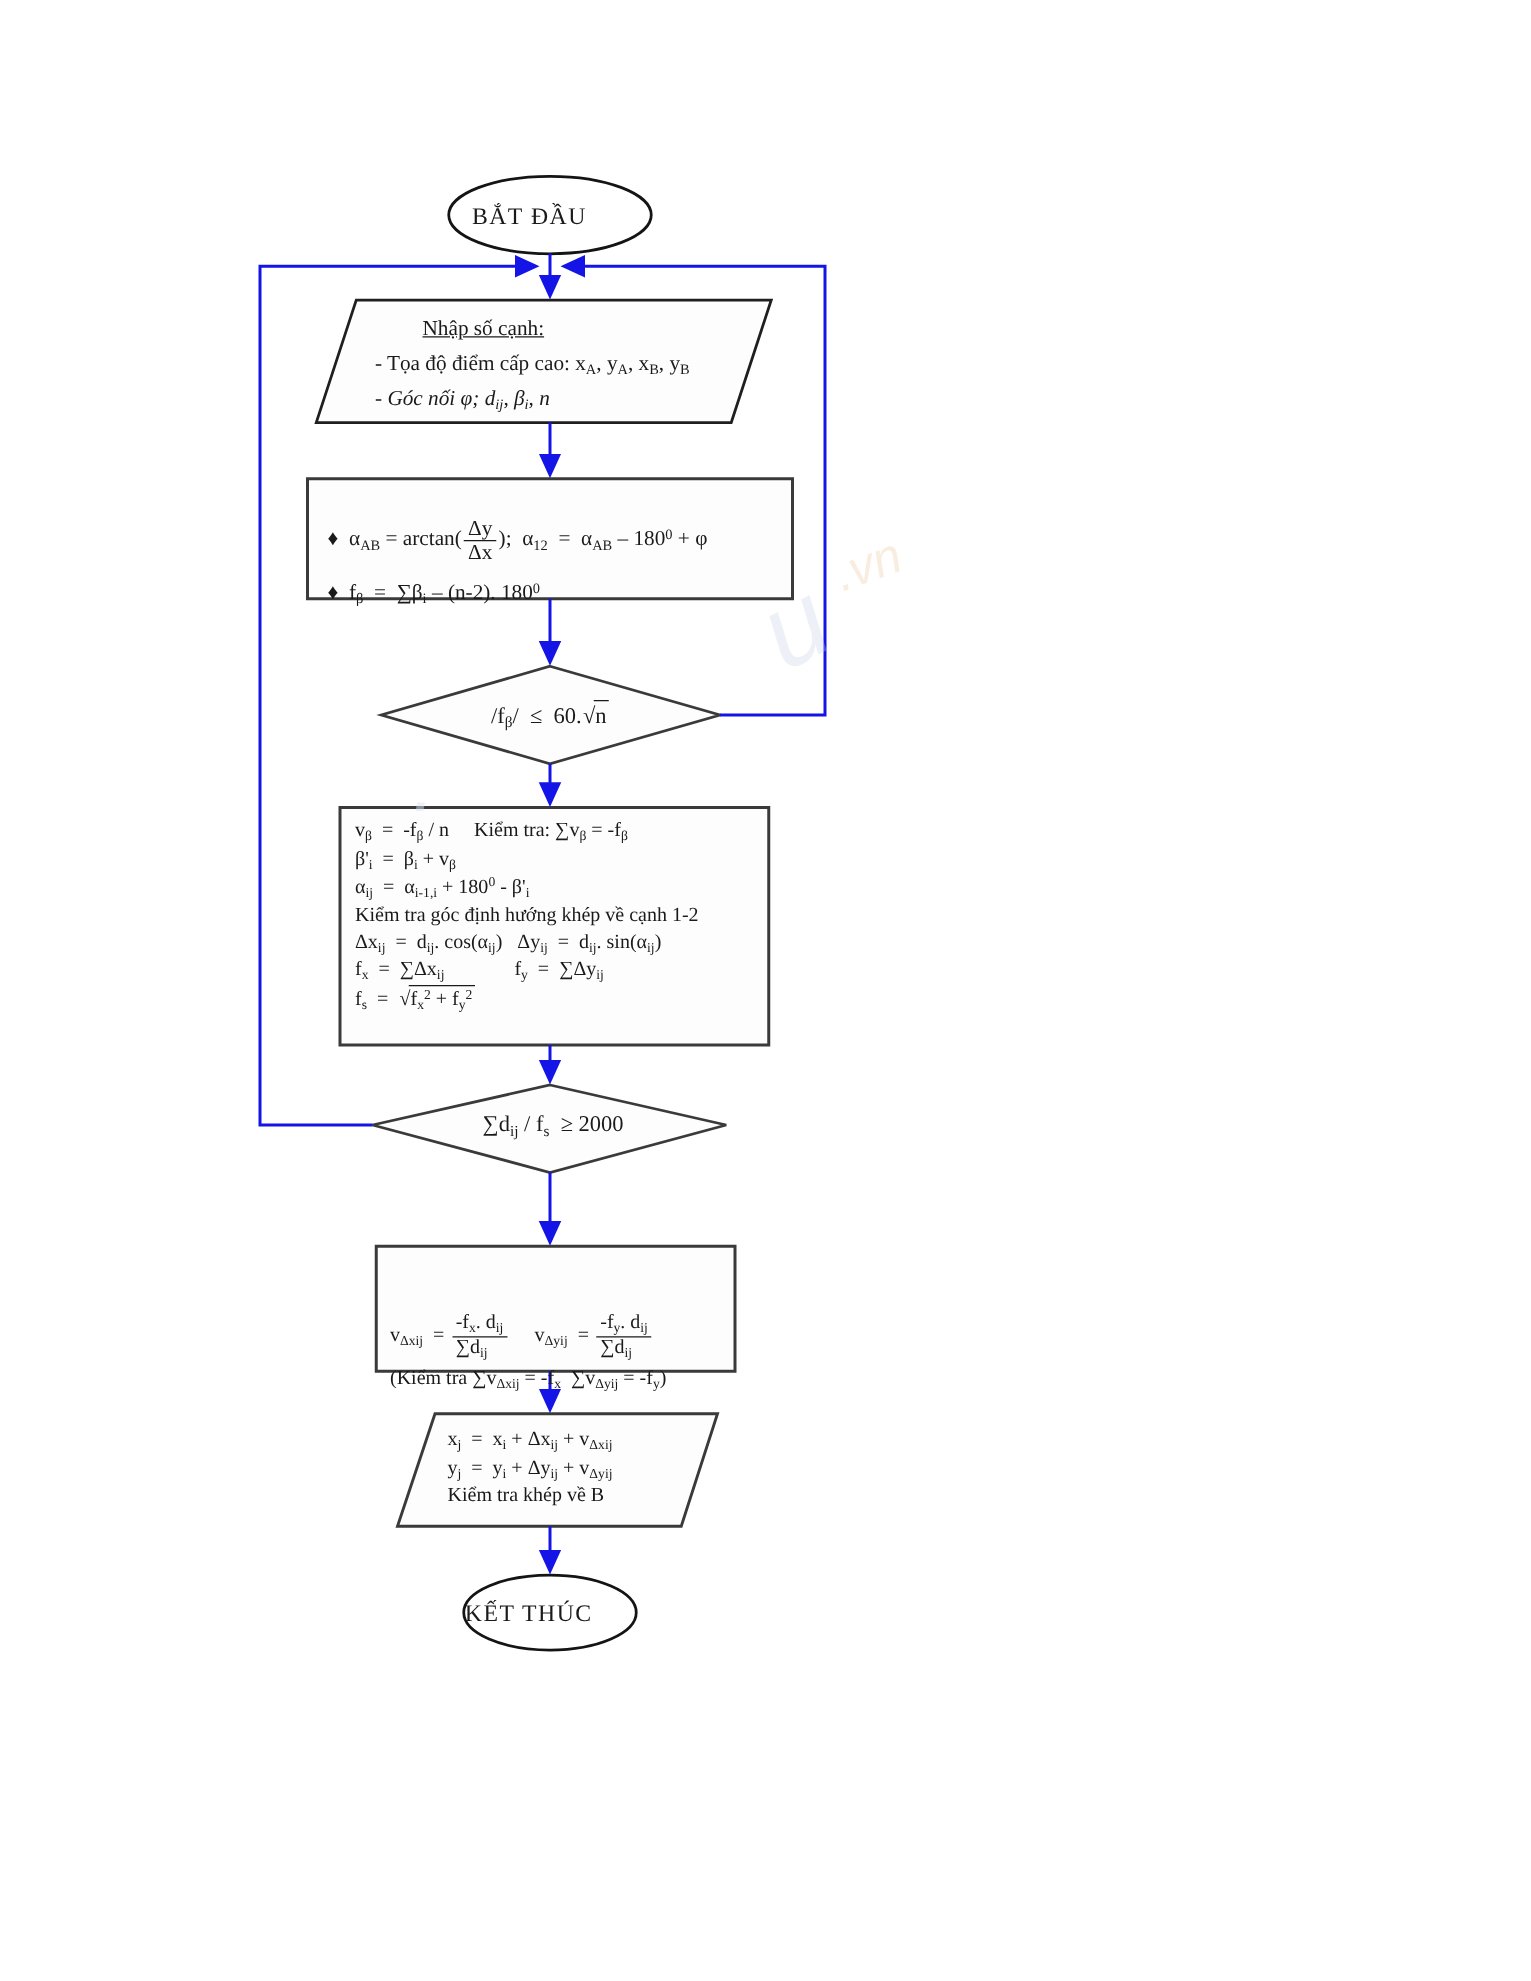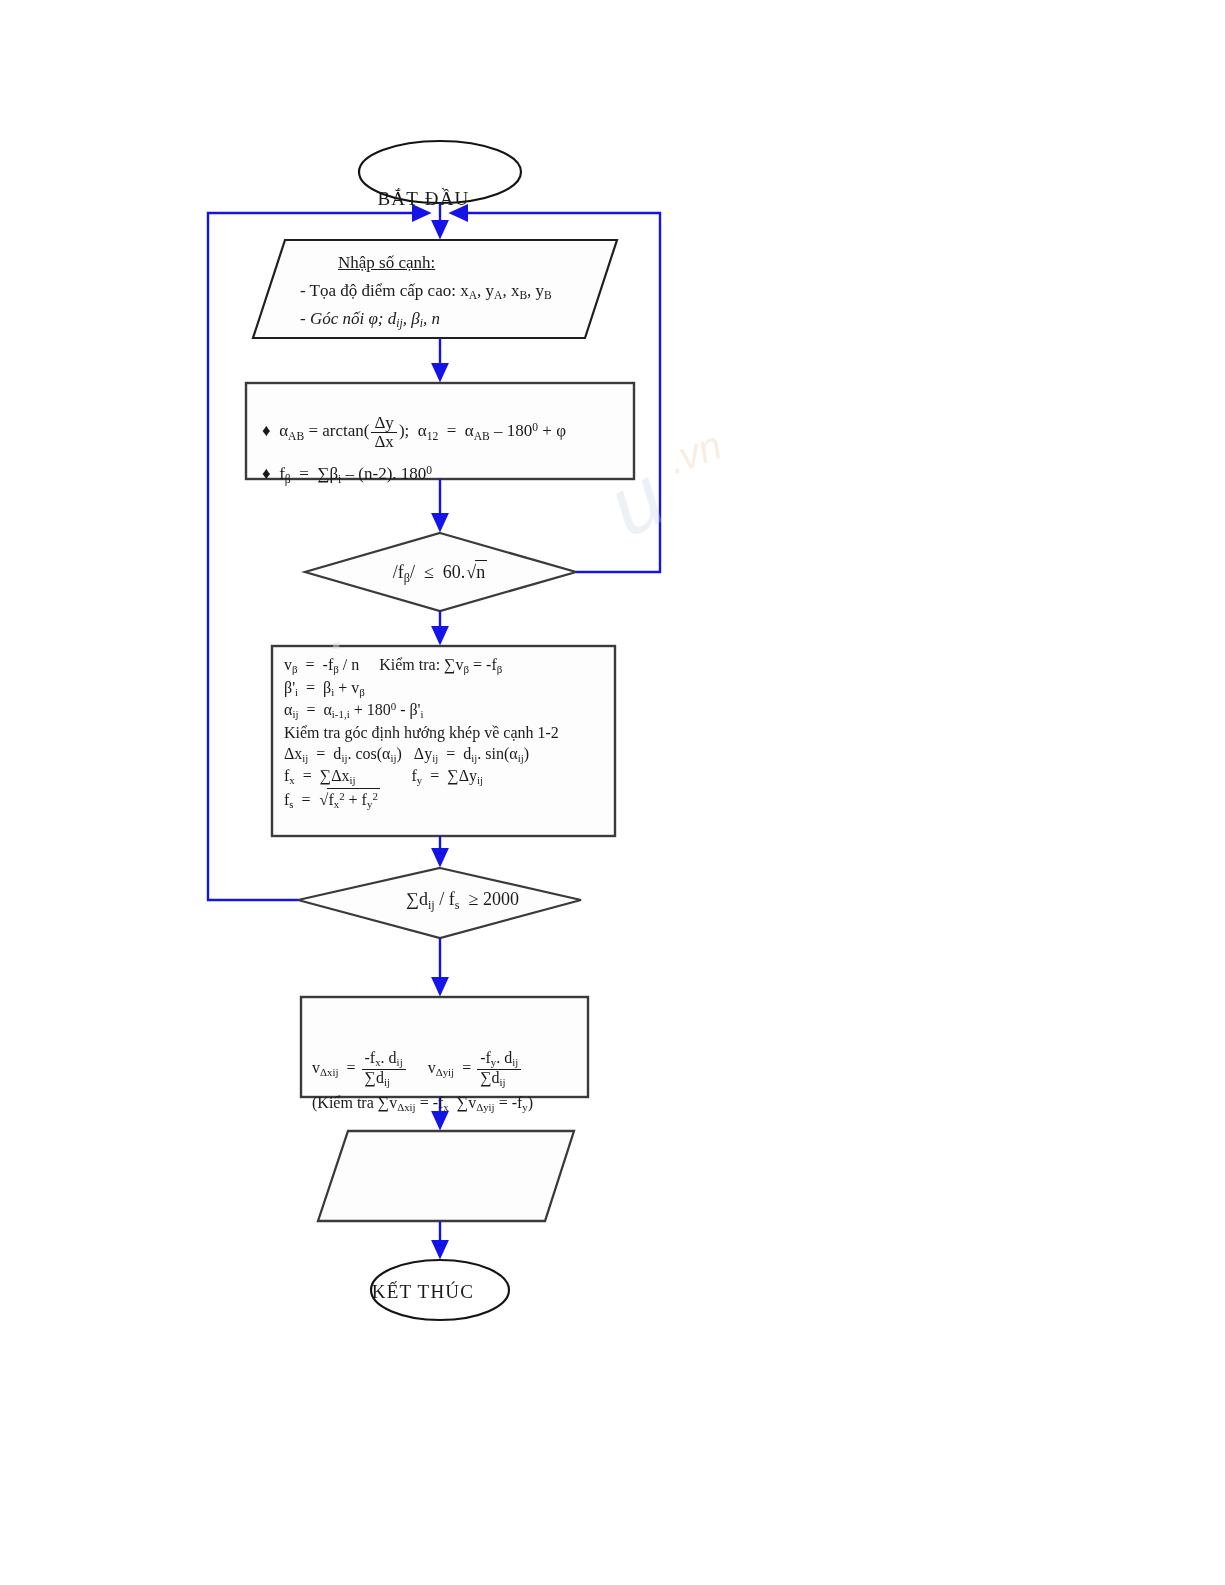--- a/index.html
+++ b/index.html
@@ -165,21 +165,21 @@
 
     <line x1="440" y1="1097" x2="440" y2="1127" stroke="#1414e6" stroke-width="2.4" marker-end="url(#arrowBlue)"></line>
 
     <line x1="440" y1="1221" x2="440" y2="1256" stroke="#1414e6" stroke-width="2.4" marker-end="url(#arrowBlue)"></line>
 
     <path d="M 576 572 L 660 572 L 660 213 L 452 213" fill="none" stroke="#1414e6" stroke-width="2.4" marker-end="url(#arrowBlue)"></path>
 
     <path d="M 298 900 L 208 900 L 208 213 L 428 213" fill="none" stroke="#1414e6" stroke-width="2.4" marker-end="url(#arrowBlue)"></path>
   </svg>
 
-  <div class="node-text terminal-label" style="left:360px; top:161px; width:127px;margin-top:25px;">BẮT ĐẦU</div>
+  <div class="node-text terminal-label" style="left:360px; top:161px; width:127px;">BẮT ĐẦU</div>
 
   <div class="node-text io-label" style="left:300px; top:252px;">
     <div style="text-align:left; padding-left:38px;">
       <span class="u-line">Nhập số cạnh:</span>
     </div>
     <div style="margin-top:6px;">
       - Tọa độ điểm cấp cao: x<sub>A</sub>, y<sub>A</sub>, x<sub>B</sub>, y<sub>B</sub>
     </div>
     <div style="margin-top:4px;font-style:italic;">
       - Góc nối φ; d<sub>ij</sub>, β<sub>i</sub>, n
@@ -219,30 +219,41 @@
       Δx<sub>ij</sub> &nbsp;= &nbsp;d<sub>ij</sub>. cos(α<sub>ij</sub>) &nbsp;&nbsp;Δy<sub>ij</sub> &nbsp;= &nbsp;d<sub>ij</sub>. sin(α<sub>ij</sub>)
     </div>
     <div>
       f<sub>x</sub> &nbsp;= &nbsp;∑Δx<sub>ij</sub> &nbsp;&nbsp;&nbsp;&nbsp;&nbsp;&nbsp;&nbsp;&nbsp;&nbsp;&nbsp;&nbsp;&nbsp; f<sub>y</sub> &nbsp;= &nbsp;∑Δy<sub>ij</sub>
     </div>
     <div>
       f<sub>s</sub> &nbsp;= &nbsp;<span class="rad">√<span class="bar">f<sub>x</sub><sup>2</sup> + f<sub>y</sub><sup>2</sup></span></span>
     </div>
   </div>
 
-  <div class="node-text dec-label" style="left:380px; top:888px; width:165px;text-align:center;">
+  <div class="node-text dec-label" style="left:360px; top:888px; width:165px;text-align:center;">
     ∑d<sub>ij</sub> / f<sub>s</sub> &nbsp;≥ 2000
   </div>
 
   <div class="node-text proc-label" style="left:312px; top:1048px; font-size:16px;">
     <div style="margin-top:2px;">
       v<sub>Δxij</sub> &nbsp;= <span class="frac"><span class="num">-f<sub>x</sub>. d<sub>ij</sub></span><span class="den">∑d<sub>ij</sub></span></span>
       &nbsp;&nbsp;&nbsp; v<sub>Δyij</sub> &nbsp;= <span class="frac"><span class="num">-f<sub>y</sub>. d<sub>ij</sub></span><span class="den">∑d<sub>ij</sub></span></span>
     </div>
     <div style="margin-top:4px;">
       (Kiểm tra ∑v<sub>Δxij</sub> = -f<sub>x</sub> &nbsp;∑v<sub>Δyij</sub> = -f<sub>y</sub>)
     </div>
   </div>
 
+  <div class="node-text io-label" style="left:358px; top:1141px; font-size:16px;">
+    <div>
+      x<sub>j</sub> &nbsp;= &nbsp;x<sub>i</sub> + Δx<sub>ij</sub> + v<sub>Δxij</sub>
+    </div>
+    <div>
+      y<sub>j</sub> &nbsp;= &nbsp;y<sub>i</sub> + Δy<sub>ij</sub> + v<sub>Δyij</sub>
+    </div>
+    <div>
+      Kiểm tra khép về B
+    </div>
+  </div>
 
   <div class="node-text terminal-label" style="left:343px; top:1279px; width:160px;">KẾT THÚC</div>
 
 </div>
 
 </body></html>

